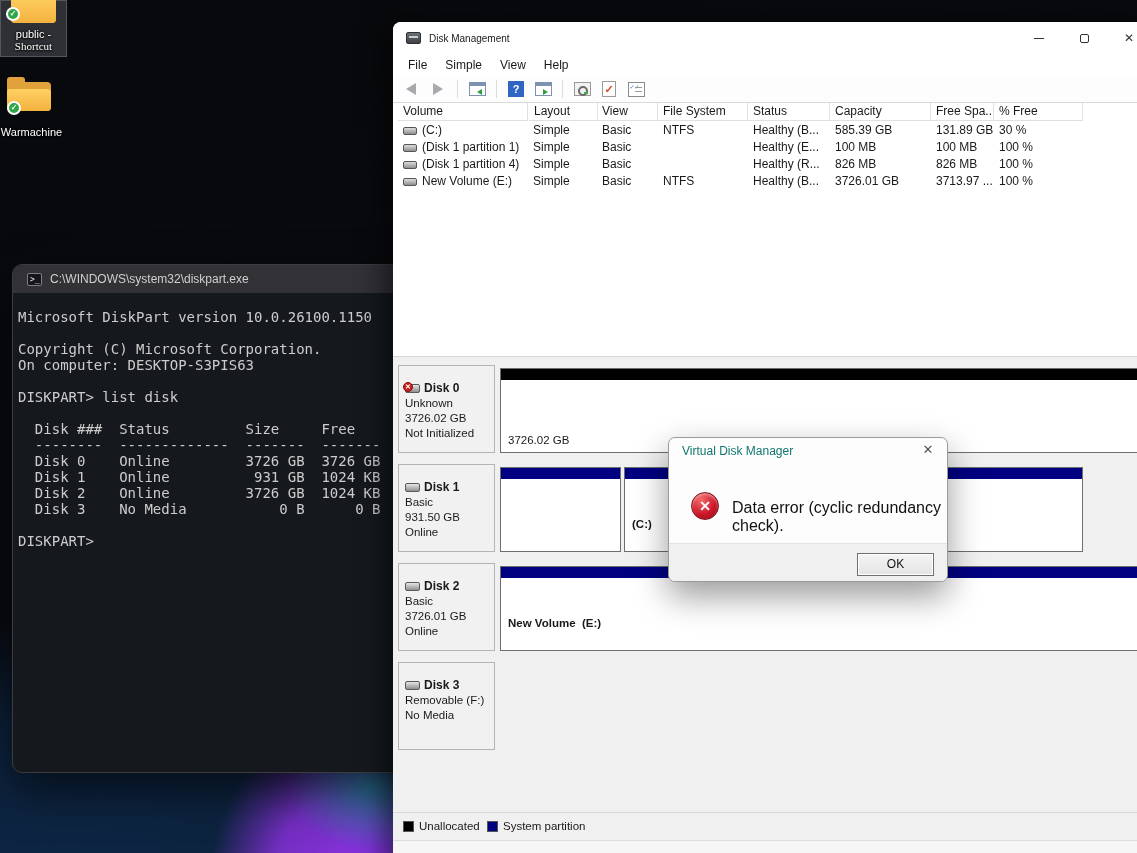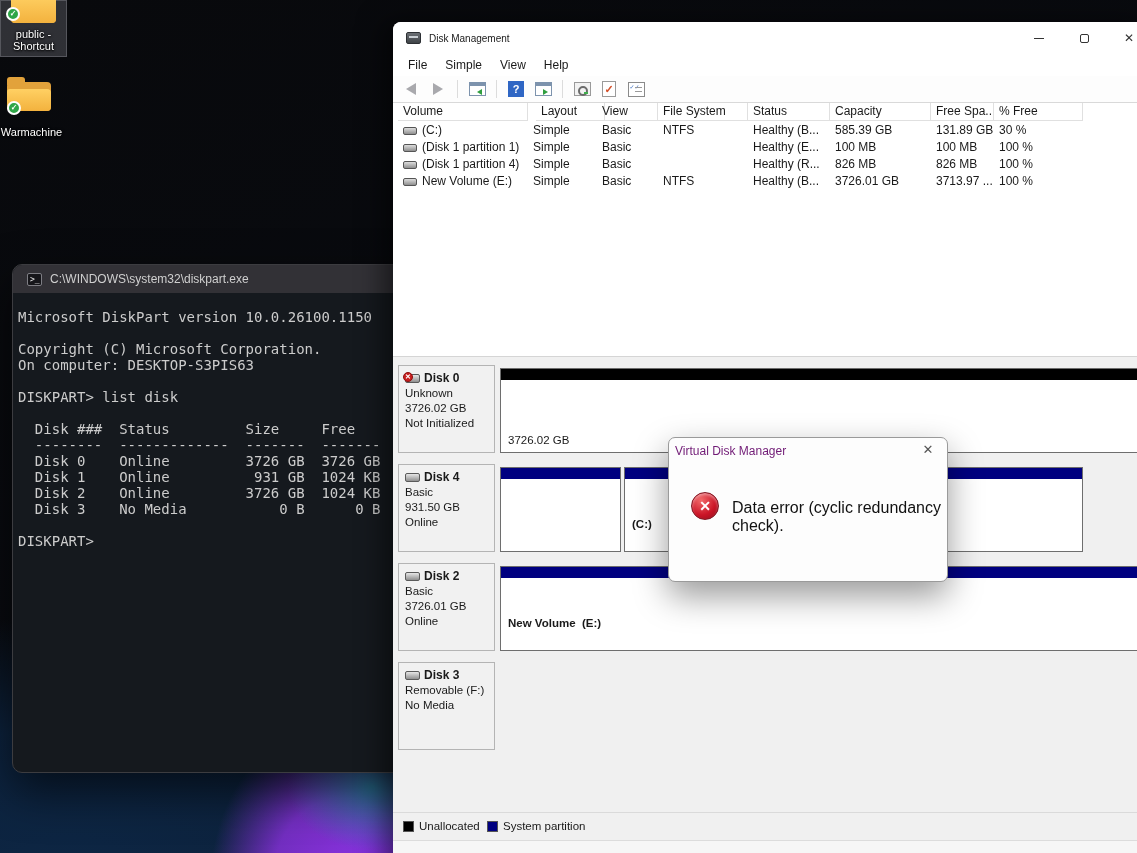--- a/index.html
+++ b/index.html
@@ -78,40 +78,40 @@
   .lv-head { position:absolute; top:0; height:18px; border-bottom:1px solid #e0e0e0; border-right:1px solid #e0e0e0;
     font-size:12px; color:#1a1a1a; padding:1px 0 0 5px; white-space:nowrap; overflow:hidden; }
   .lv-cell { position:absolute; height:17px; font-size:12px; padding:1px 0 0 5px; white-space:nowrap; overflow:hidden; }
   .vol-ico { display:inline-block; width:14px; height:8px; background:linear-gradient(#ddd,#8f8f8f); border:1px solid #555; border-radius:2px; margin-right:5px; vertical-align:middle; }
 
   
   .dm-graph { position:absolute; left:0; top:342px; right:0; height:448px; background:#f0f0f0; }
   .dm-split { position:absolute; left:0; top:334px; right:0; height:8px; background:#f0f0f0; border-top:1px solid #d5d5d5; }
   .diskrow { position:absolute; left:0; right:0; height:88px; }
   .dpanel { position:absolute; left:5px; top:0; width:97px; height:88px; background:#f1f1f1; border:1px solid #b4b4b4; padding:5px 0 0 6px; font-size:11.5px; line-height:15px; }
-  .dpanel .dname { font-weight:bold; font-size:12px; }
+  .dpanel .dname { font-weight:bold; font-size:12px;margin-top:10px; }
   .drv-ico { display:inline-block; width:15px; height:9px; background:linear-gradient(#e6e6e6,#8f8f8f); border:1px solid #5a5a5a; border-radius:2px; margin-right:4px; vertical-align:-1px; position:relative; }
   .err-badge { position:absolute; left:-3px; top:-3px; width:10px; height:10px; border-radius:50%; background:#c81e1e; border:1px solid #8e0f0f; color:#fff; font-size:7px; line-height:8px; text-align:center; font-weight:bold; }
   .part { position:absolute; top:3px; height:85px; border:1px solid #6e6e6e; background:#fff; overflow:hidden; }
   .pband { height:12px; border-bottom:1px solid #fff; }
   .ptxt { padding:7px 0 0 7px; font-size:11.5px; line-height:15px; white-space:pre; }
   .ptxt.two { padding-top:22px; }
   .pline { min-height:15px; }
   .pname { font-weight:bold; }
 
   .dm-legend { position:absolute; left:0; top:790px; right:0; height:28px; background:#f0f0f0; border-top:1px solid #dadada; }
   .leg-item { position:absolute; top:7px; font-size:11.5px; white-space:nowrap; }
   .leg-sq { display:inline-block; width:11px; height:11px; border:1px solid #555; vertical-align:-2px; margin-right:5px; }
   .dm-status { position:absolute; left:0; top:818px; right:0; height:20px; background:#f6f6f6; border-top:1px solid #dcdcdc; }
 
   
   .dlg { position:absolute; left:668px; top:437px; width:280px; height:145px; background:#fdfdfd;
     border:1px solid #9a9a9a; border-radius:7px; box-shadow:0 14px 34px rgba(0,0,0,.4); z-index:5; overflow:hidden; }
   .dlg-tb { position:absolute; left:0; top:0; right:0; height:26px; }
-  .dlg-title { position:absolute; left:6px; top:6px; font-size:12px; color:#701a75; }
+  .dlg-title { position:absolute; left:13px; top:6px; font-size:12px; color:#0f766e; }
   .dlg-x { position:absolute; right:10px; top:4px; font-size:13px; color:#555; width:18px; text-align:center; }
   .dlg-err { position:absolute; left:22px; top:54px; width:28px; height:28px; border-radius:50%;
     background:radial-gradient(circle at 35% 28%, #f26a6a, #cb1527 58%, #8f0e1a); border:1px solid #7e1520;
     color:#fff; font-weight:bold; font-size:14px; line-height:26px; text-align:center;
     box-shadow:inset 0 2px 3px rgba(255,255,255,.45); }
   .dlg-msg { position:absolute; left:63px; top:61px; font-size:16px; color:#111; }
   .dlg-foot { position:absolute; left:0; right:0; top:105px; bottom:0; background:#f0f0f0; border-top:1px solid #e3e3e3; }
   .dlg-ok { position:absolute; left:188px; top:9px; width:77px; height:23px; background:linear-gradient(#f4f4f4,#e4e4e4);
     border:1px solid #6f6f6f; box-shadow:inset 0 0 0 1px #fff; font-size:12px; text-align:center; line-height:21px; color:#111; }
 </style>
@@ -119,21 +119,21 @@
 <body>
 
 <div class="dicon" style="left:0; top:0; height:57px;">
   <div class="hl"></div>
   <div class="folder" style="left:11px; top:-14px; width:45px; height:37px;">
     <div class="back"></div>
       <div class="front"></div>
   </div>
   <div class="badge" style="left:6px; top:7px;">✓</div>
   <div class="dlabel" style="position:absolute; left:0; right:0; top:28px;">public -</div>
-  <div class="dlabel" style="position:absolute; left:0; right:0; top:40px;">Shortcut</div>
+  <div class="dlabel" style="position:absolute; left:0; right:0; top:40px;font-family:Liberation Serif, serif;">Shortcut</div>
 </div>
 
 <div class="dicon" style="left:0; top:76px; height:66px;">
   <div class="folder" style="left:7px; top:6px; width:44px; height:29px;">
     <div class="back"></div>
       <div class="front"></div>
   </div>
   <div class="badge" style="left:7px; top:25px;">✓</div>
   <div class="dlabel" style="position:absolute; left:-4px; right:0; top:50px;">Warmachine</div>
 </div>
@@ -208,21 +208,21 @@
     <div class="tbtn">
         <span class="chkico">✓</span>
       </div>
     <div class="tbtn">
         <span class="listico"></span>
       </div>
   </div>
 
   <div class="dm-list">
     <div class="lv-head" style="left:5px;   width:130px;">Volume</div>
-    <div class="lv-head" style="left:143px; width:69px;">Layout</div>
+    <div class="lv-head" style="left:136px; width:69px;">Layout</div>
     <div class="lv-head" style="left:204px; width:61px;">View</div>
     <div class="lv-head" style="left:265px; width:90px;">File System</div>
     <div class="lv-head" style="left:355px; width:82px;">Status</div>
     <div class="lv-head" style="left:437px; width:101px;">Capacity</div>
     <div class="lv-head" style="left:538px; width:63px;">Free Spa...</div>
     <div class="lv-head" style="left:601px; width:89px;">% Free</div>
 
     <div>
       <div class="lv-cell" style="left:5px; top:19px; width:130px;"><span class="vol-ico"></span><span>(C:)</span></div>
       <div class="lv-cell" style="left:135px; top:19px; width:69px;">Simple</div>
@@ -283,21 +283,21 @@
         <div class="pband" style="background: rgb(0, 0, 0);"></div>
         <div class="ptxt two">
           <div class="pline">3726.02 GB</div>
           
         </div>
       </div>
     </div>
 
     <div class="diskrow" style="top:100px;">
       <div class="dpanel">
-        <div class="dname"><span class="drv-ico"></span><span>Disk 4</span></div>
+        <div class="dname"><span class="drv-ico"></span><span>Disk 1</span></div>
         <div>Basic</div>
         <div>931.50 GB</div>
         <div>Online</div>
       </div>
       <div class="part" style="left:107px; width:121px;">
         <div class="pband" style="background: rgb(0, 0, 128);"></div>
         <div class="ptxt">
           <div class="pline pname"></div>
           
           
@@ -359,13 +359,16 @@
   <div class="dm-status"></div>
 </div>
 
 <div class="dlg">
   <div class="dlg-tb">
     <div class="dlg-title">Virtual Disk Manager</div>
     <div class="dlg-x">✕</div>
   </div>
   <div class="dlg-err">✕</div>
   <div class="dlg-msg">Data error (cyclic redundancy check).</div>
+  <div class="dlg-foot">
+    <div class="dlg-ok">OK</div>
+  </div>
 </div>
 
 </body></html>

